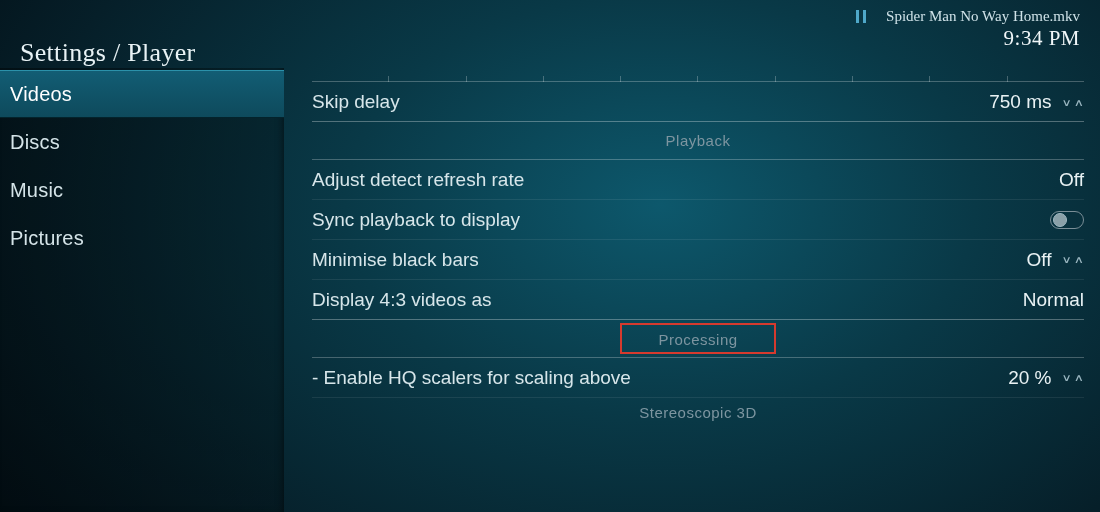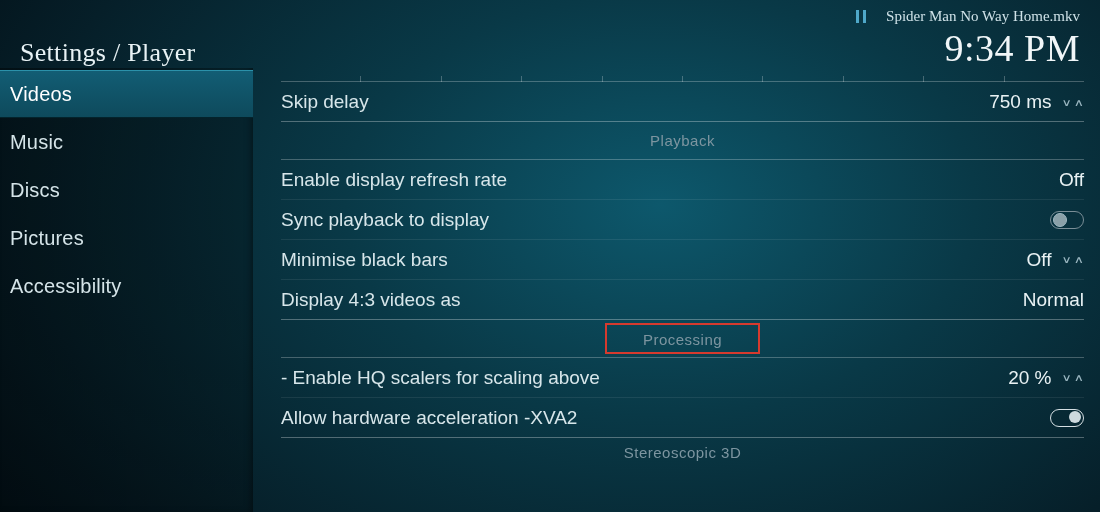--- a/index.html
+++ b/index.html
@@ -38,34 +38,34 @@
     gap: 20px;
   }
   .now-playing .pause-ic {
     width: 10px; height: 13px; display: inline-flex; justify-content: space-between;
   }
   .now-playing .pause-ic span { width: 3px; background: #4fa8c9; }
   .clock {
     position: absolute;
     right: 20px;
     top: 26px;
-    font-size: 38px;
+    font-size: 21px;
     color: #f0f6f8;
     font-weight: 300;
     letter-spacing: .5px;
   }
 
   
   .main {
     display: flex;
     height: calc(512px - 68px);
   }
 
   .sidebar {
-    width: 253px;
+    width: 284px;
     flex-shrink: 0;
     background: linear-gradient(to right, rgba(0,0,0,.35), rgba(0,0,0,.25));
     box-shadow: inset -4px 0 8px -4px rgba(0,0,0,.6);
     padding-top: 2px;
   }
   .side-item {
     height: 48px;
     display: flex;
     align-items: center;
     padding: 0 14px 0 10px;
@@ -171,30 +171,27 @@
   <div class="clock">9:34 PM</div>
 </div>
 
 <div class="main">
 
   <div class="sidebar">
     <div class="side-item active">
       <span>Videos</span>
     </div>
     <div class="side-item">
+      <span>Discs</span>
+    </div>
+    <div class="side-item">
       <span>Music</span>
-    </div>
-    <div class="side-item">
-      <span>Discs</span>
     </div>
     <div class="side-item">
       <span>Pictures</span>
-    </div>
-    <div class="side-item">
-      <span>Accessibility</span>
     </div>
   </div>
 
   <div class="content">
 
     <div class="rule-ticks">
       <span></span>
         <span></span>
         <span></span>
         <span></span>
@@ -215,21 +212,21 @@
             <i>∧</i>
           </span>
       </div>
     </div>
 
     <div class="section-hdr">
       <span>Playback</span>
     </div>
 
     <div class="row">
-      <div class="label">Enable display refresh rate</div>
+      <div class="label">Adjust detect refresh rate</div>
       <div class="val">
           <span>Off</span>
         </div>
     </div>
 
     <div class="row">
       <div class="label">Sync playback to display</div>
       <div class="val">
           <span class="toggle off"></span>
         </div>
@@ -264,25 +261,19 @@
       <div class="label">- Enable HQ scalers for scaling above</div>
       <div class="val">
         <span>20 %</span>
         <span class="spin">
             <i>∨</i>
             <i>∧</i>
           </span>
       </div>
     </div>
 
-    <div class="row" style="border-bottom:1px solid rgba(255,255,255,.3);">
-      <div class="label">Allow hardware acceleration -XVA2</div>
-      <div class="val">
-          <span class="toggle on"></span>
-        </div>
-    </div>
 
     <div class="section-hdr" style="border-bottom:none;height:28px;">
       <span>Stereoscopic 3D</span>
     </div>
 
   </div>
 </div>
 
 </body></html>

